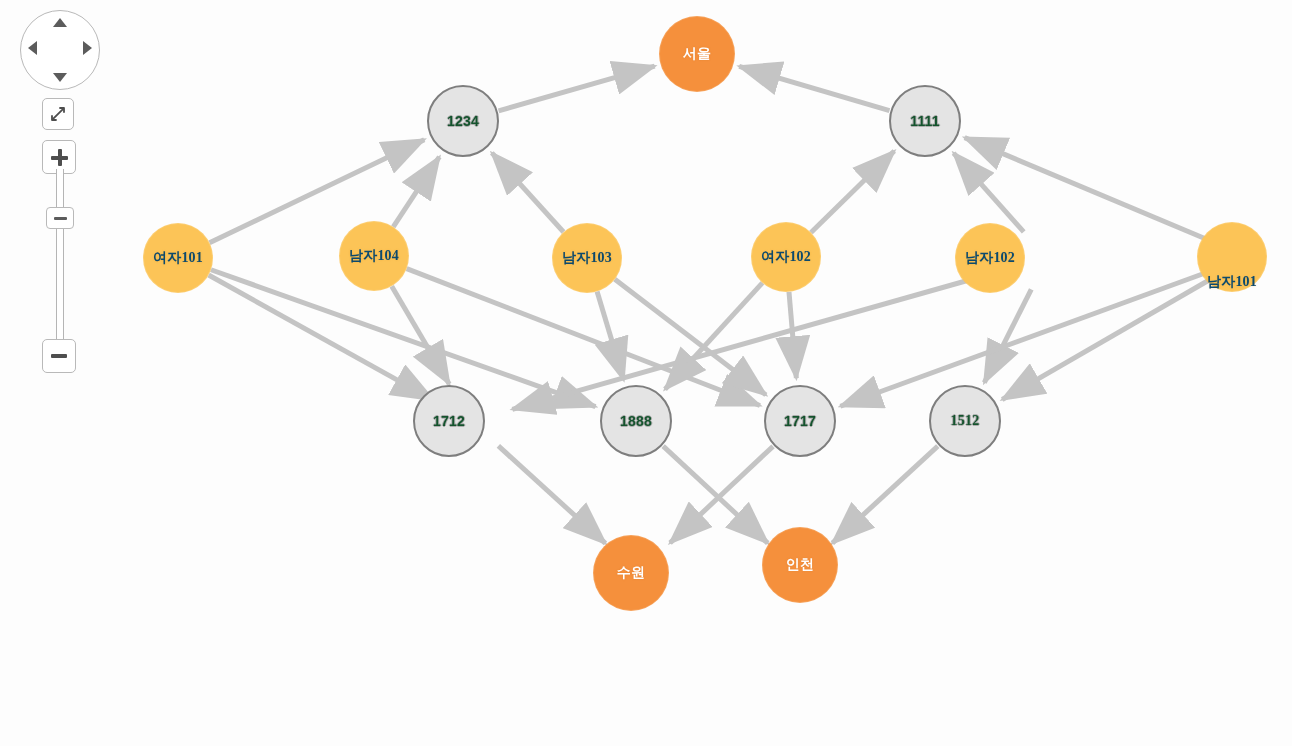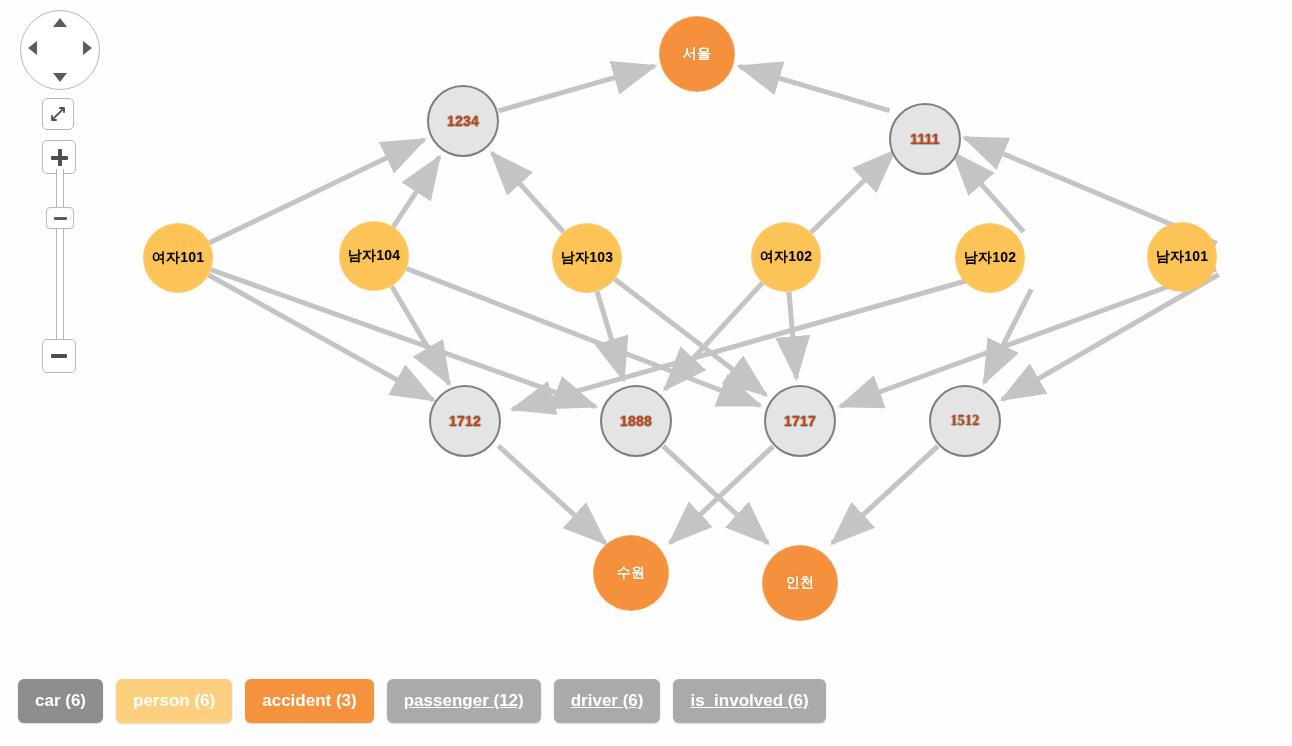--- a/index.html
+++ b/index.html
@@ -28,28 +28,28 @@
     font-weight: bold;
     color: #ffffff;
     white-space: nowrap;
     letter-spacing: .2px;
   }
   .node.car {
     background: #e4e4e4;
     border: 2px solid #7e7e7e;
   }
   .node.car .node-label {
-    color: #c2410c;
+    color: #14532d;
     text-shadow: -1px 0 #adadad, 0 -1px #adadad, 1px 0 #adadad, 0 1px #adadad;
   }
   .node.person {
     background: #fcc457;
     box-shadow: 0 0 0 1px rgba(252,196,87,.85);
   }
-  .node.person .node-label { color: #000000; text-shadow: 0 0 2px rgba(220,150,30,.35); }
+  .node.person .node-label { color: #0c4a6e; text-shadow: 0 0 2px rgba(220,150,30,.35); font-family: Liberation Serif, serif; }
   .node.accident {
     background: #f5903c;
     box-shadow: 0 0 0 1px rgba(245,144,60,.85);
   }
   .node.accident .node-label { color: #ffffff; text-shadow: 0 0 2px rgba(200,110,30,.35); }
 
   
   #nav-widget { position: absolute; left: 14px; top: 6px; width: 96px; height: 370px; }
 
   #pan-control {
@@ -178,57 +178,57 @@
           <line x1="937.7869939889164" y1="446.06895099202853" x2="832.361412553721" y2="543.1882744959661" stroke="#c4c4c4" stroke-width="5" stroke-linecap="butt" marker-end="url(#arrowhead)"></line>
         </g>
     </svg>
     <div id="nodes-group">
         <div class="node accident" style="left: 660px; top: 17px; width: 74px; height: 74px;">
           <span class="node-label">서울</span>
         </div>
         <div class="node car" style="left: 427px; top: 85px; width: 72px; height: 72px;">
           <span class="node-label">1234</span>
         </div>
-        <div class="node car" style="left: 889px; top: 103px; width: 72px; height: 72px;">
+        <div class="node car" style="left: 889px; top: 85px; width: 72px; height: 72px;">
           <span class="node-label">1111</span>
         </div>
         <div class="node person" style="left: 144px; top: 224px; width: 68px; height: 68px;">
           <span class="node-label">여자101</span>
         </div>
         <div class="node person" style="left: 340px; top: 222px; width: 68px; height: 68px;">
           <span class="node-label">남자104</span>
         </div>
         <div class="node person" style="left: 553px; top: 224px; width: 68px; height: 68px;">
           <span class="node-label">남자103</span>
         </div>
         <div class="node person" style="left: 752px; top: 223px; width: 68px; height: 68px;">
           <span class="node-label">여자102</span>
         </div>
         <div class="node person" style="left: 956px; top: 224px; width: 68px; height: 68px;">
           <span class="node-label">남자102</span>
         </div>
-        <div class="node person" style="left: 1148px; top: 223px; width: 68px; height: 68px;">
+        <div class="node person" style="left: 1198px; top: 223px; width: 68px; height: 68px; align-items: flex-end;">
           <span class="node-label">남자101</span>
         </div>
-        <div class="node car" style="left: 429px; top: 385px; width: 72px; height: 72px;">
+        <div class="node car" style="left: 413px; top: 385px; width: 72px; height: 72px;">
           <span class="node-label">1712</span>
         </div>
         <div class="node car" style="left: 600px; top: 385px; width: 72px; height: 72px;">
           <span class="node-label">1888</span>
         </div>
         <div class="node car" style="left: 764px; top: 385px; width: 72px; height: 72px;">
           <span class="node-label">1717</span>
         </div>
         <div class="node car" style="left: 929px; top: 385px; width: 72px; height: 72px; font-family: Liberation Serif, serif;">
           <span class="node-label">1512</span>
         </div>
         <div class="node accident" style="left: 594px; top: 536px; width: 74px; height: 74px;">
           <span class="node-label">수원</span>
         </div>
-        <div class="node accident" style="left: 763px; top: 546px; width: 74px; height: 74px;">
+        <div class="node accident" style="left: 763px; top: 528px; width: 74px; height: 74px;">
           <span class="node-label">인천</span>
         </div>
       </div>
   </div>
 
   <div id="nav-widget">
     <div id="pan-control">
       <span class="pan-arrow pan-up"></span>
       <span class="pan-arrow pan-down"></span>
       <span class="pan-arrow pan-left"></span>
@@ -251,22 +251,14 @@
 
     <div id="zoom-slider-handle">
       <span class="bar-glyph"></span>
     </div>
 
     <div id="zoom-out-button" class="sq-btn">
       <span class="minus-glyph"></span>
     </div>
   </div>
 
-  <div id="legend">
-      <div class="legend-chip node-type-car">car (6)</div>
-      <div class="legend-chip node-type-person">person (6)</div>
-      <div class="legend-chip node-type-accident">accident (3)</div>
-      <div class="legend-chip edge-type">passenger (12)</div>
-      <div class="legend-chip edge-type">driver (6)</div>
-      <div class="legend-chip edge-type">is_involved (6)</div>
-    </div>
 
 </div>
 
 </body></html>

